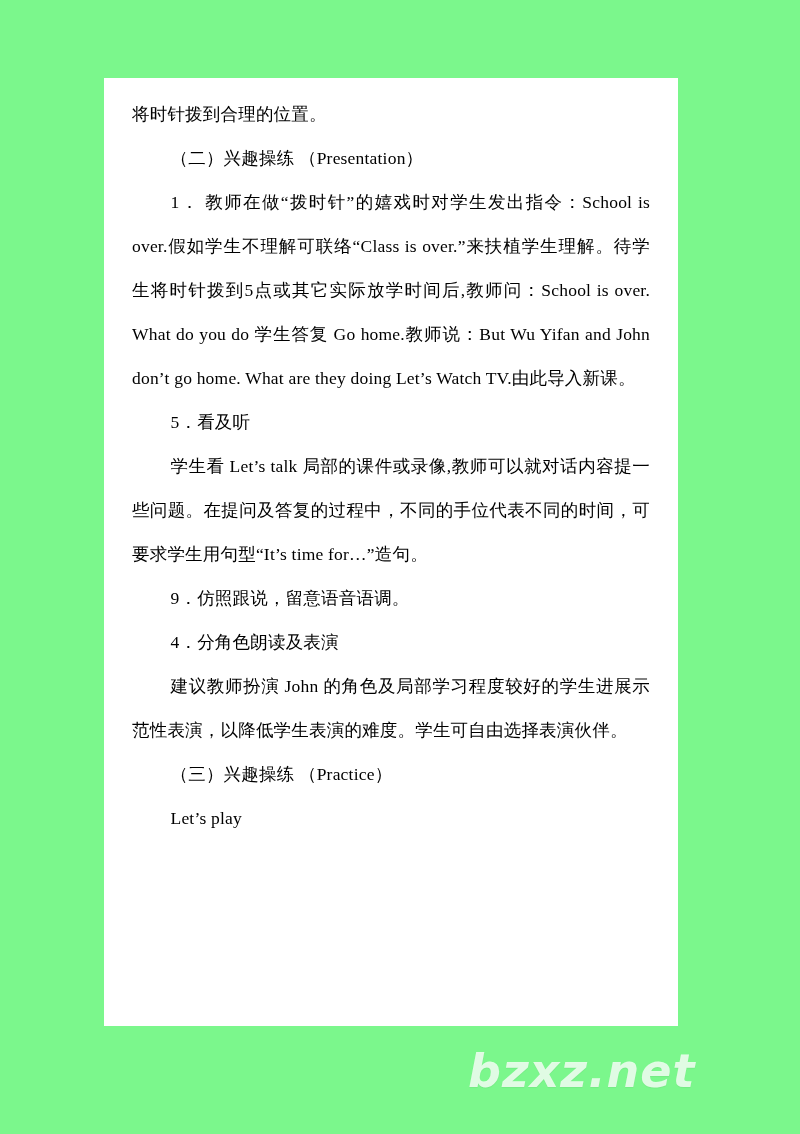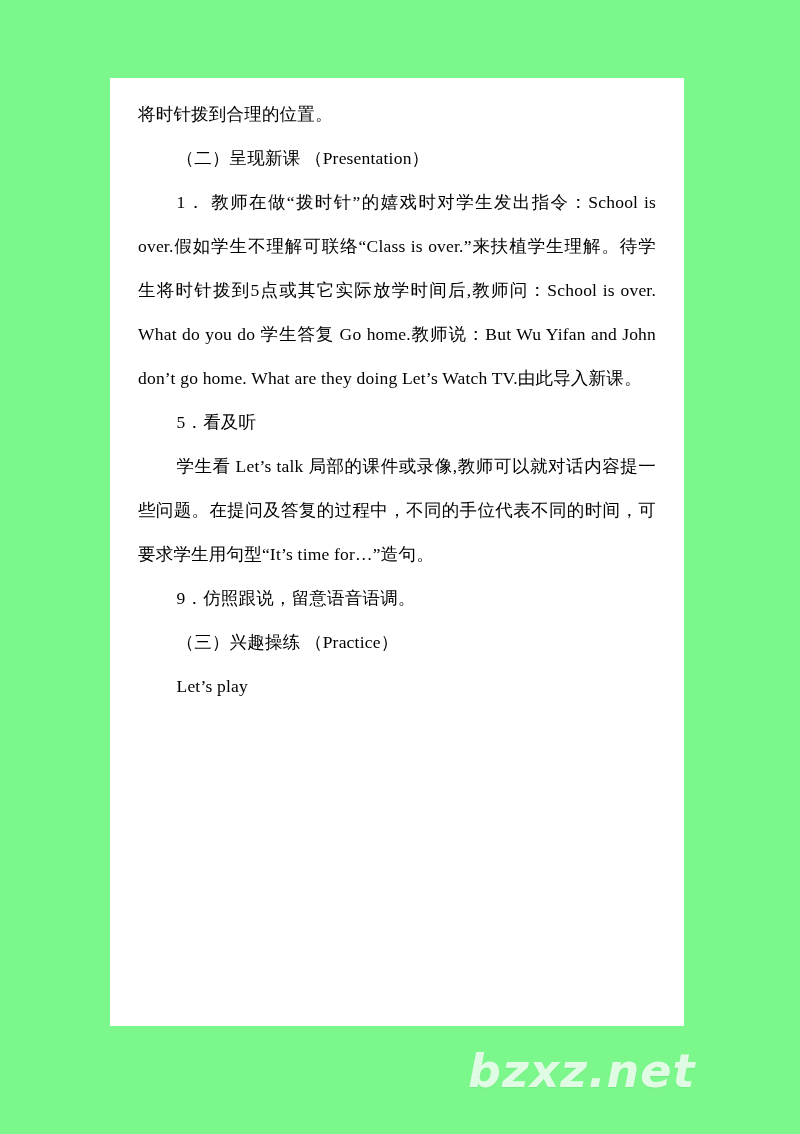--- a/index.html
+++ b/index.html
@@ -9,21 +9,21 @@
   body {
     width: 800px;
     height: 1134px;
     background: #7bf78c;
     font-family: "Liberation Serif", "DejaVu Serif", serif;
     position: relative;
     overflow: hidden;
   }
   .page {
     position: absolute;
-    left: 110px;
+    left: 104px;
     top: 78px;
     width: 574px;
     height: 948px;
     background: #ffffff;
     box-sizing: border-box;
     padding: 14px 28px 0 28px;
     overflow: hidden;
   }
   .doc-body {
     font-size: 17.5px;
@@ -53,23 +53,25 @@
     white-space: nowrap;
     pointer-events: none;
   }
 </style>
 </head>
 <body>
 
 <div class="page">
   <div class="doc-body">
     <p class="para">将时针拨到合理的位置。</p>
-    <p class="para indent">（二）呈现新课 （Presentation）</p>
+    <p class="para indent">（二）兴趣操练 （Presentation）</p>
     <p class="para indent">1． 教师在做“拨时针”的嬉戏时对学生发出指令：School is over.假如学生不理解可联络“Class is over.”来扶植学生理解。待学生将时针拨到5点或其它实际放学时间后,教师问：School is over. What do you do  学生答复 Go home.教师说：But Wu Yifan and John don’t go home. What are they doing Let’s Watch TV.由此导入新课。</p>
     <p class="para indent">5．看及听</p>
     <p class="para indent">学生看 Let’s talk 局部的课件或录像,教师可以就对话内容提一些问题。在提问及答复的过程中，不同的手位代表不同的时间，可要求学生用句型“It’s time for…”造句。</p>
     <p class="para indent">9．仿照跟说，留意语音语调。</p>
+    <p class="para indent">4．分角色朗读及表演</p>
+    <p class="para indent">建议教师扮演 John 的角色及局部学习程度较好的学生进展示范性表演，以降低学生表演的难度。学生可自由选择表演伙伴。</p>
     <p class="para indent">（三）兴趣操练 （Practice）</p>
     <p class="para indent">Let’s play</p>
   </div>
 </div>
 
 <div class="watermark">bzxz.net</div>
 
 </body></html>

